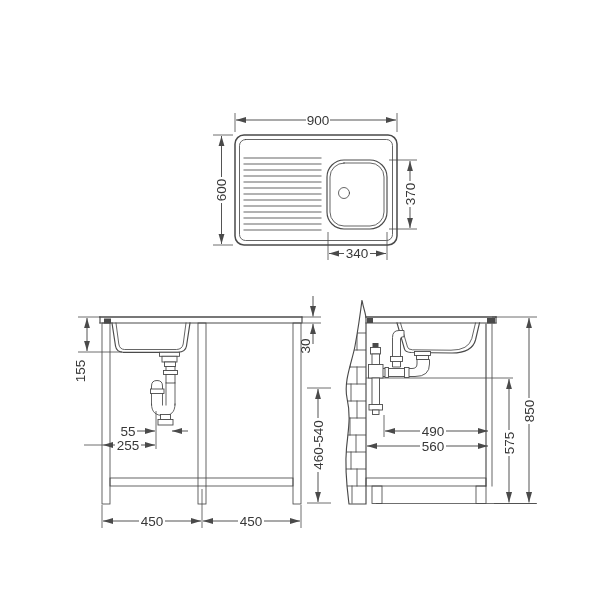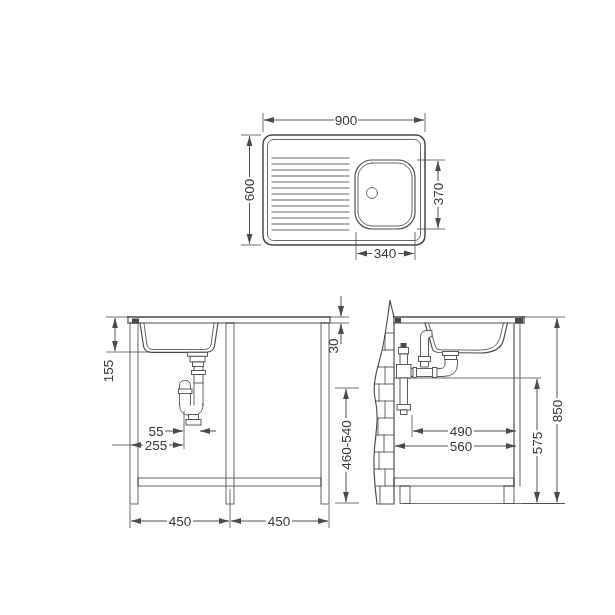--- a/index.html
+++ b/index.html
@@ -1,18 +1,18 @@
 <!DOCTYPE html>
 <html style="--bg: #ffffff; --line: #4a4a4a; --text: #383838;"><head>
 <meta charset="utf-8">
 <style>
   :root{ --bg:#ffffff; --line:#4a4a4a; --text:#383838; }
   html,body{margin:0;padding:0;background:var(--bg);}
   body{width:615px;height:615px;overflow:hidden;}
-  .drawing-wrap{width:488px;height:615px;background:var(--bg);padding-left:28px;}
+  .drawing-wrap{width:488px;height:615px;background:var(--bg);}
   svg{display:block;}
   .ln{stroke:var(--line);fill:none;stroke-width:1.15;stroke-linecap:square;}
   .lnt{stroke-width:1.5;}
   .th{stroke-width:0.85;}
   .pipe{stroke:var(--line);fill:#fff;stroke-width:0.9;}
   .dk{fill:var(--line);stroke:none;}
   .dim{stroke:var(--line);stroke-width:0.95;fill:none;}
   .ext{stroke:var(--line);stroke-width:0.8;fill:none;}
   .dim-label{font:13.5px "Liberation Sans", sans-serif;fill:var(--text);text-anchor:middle;}
   .arrow-head{fill:var(--line);}

